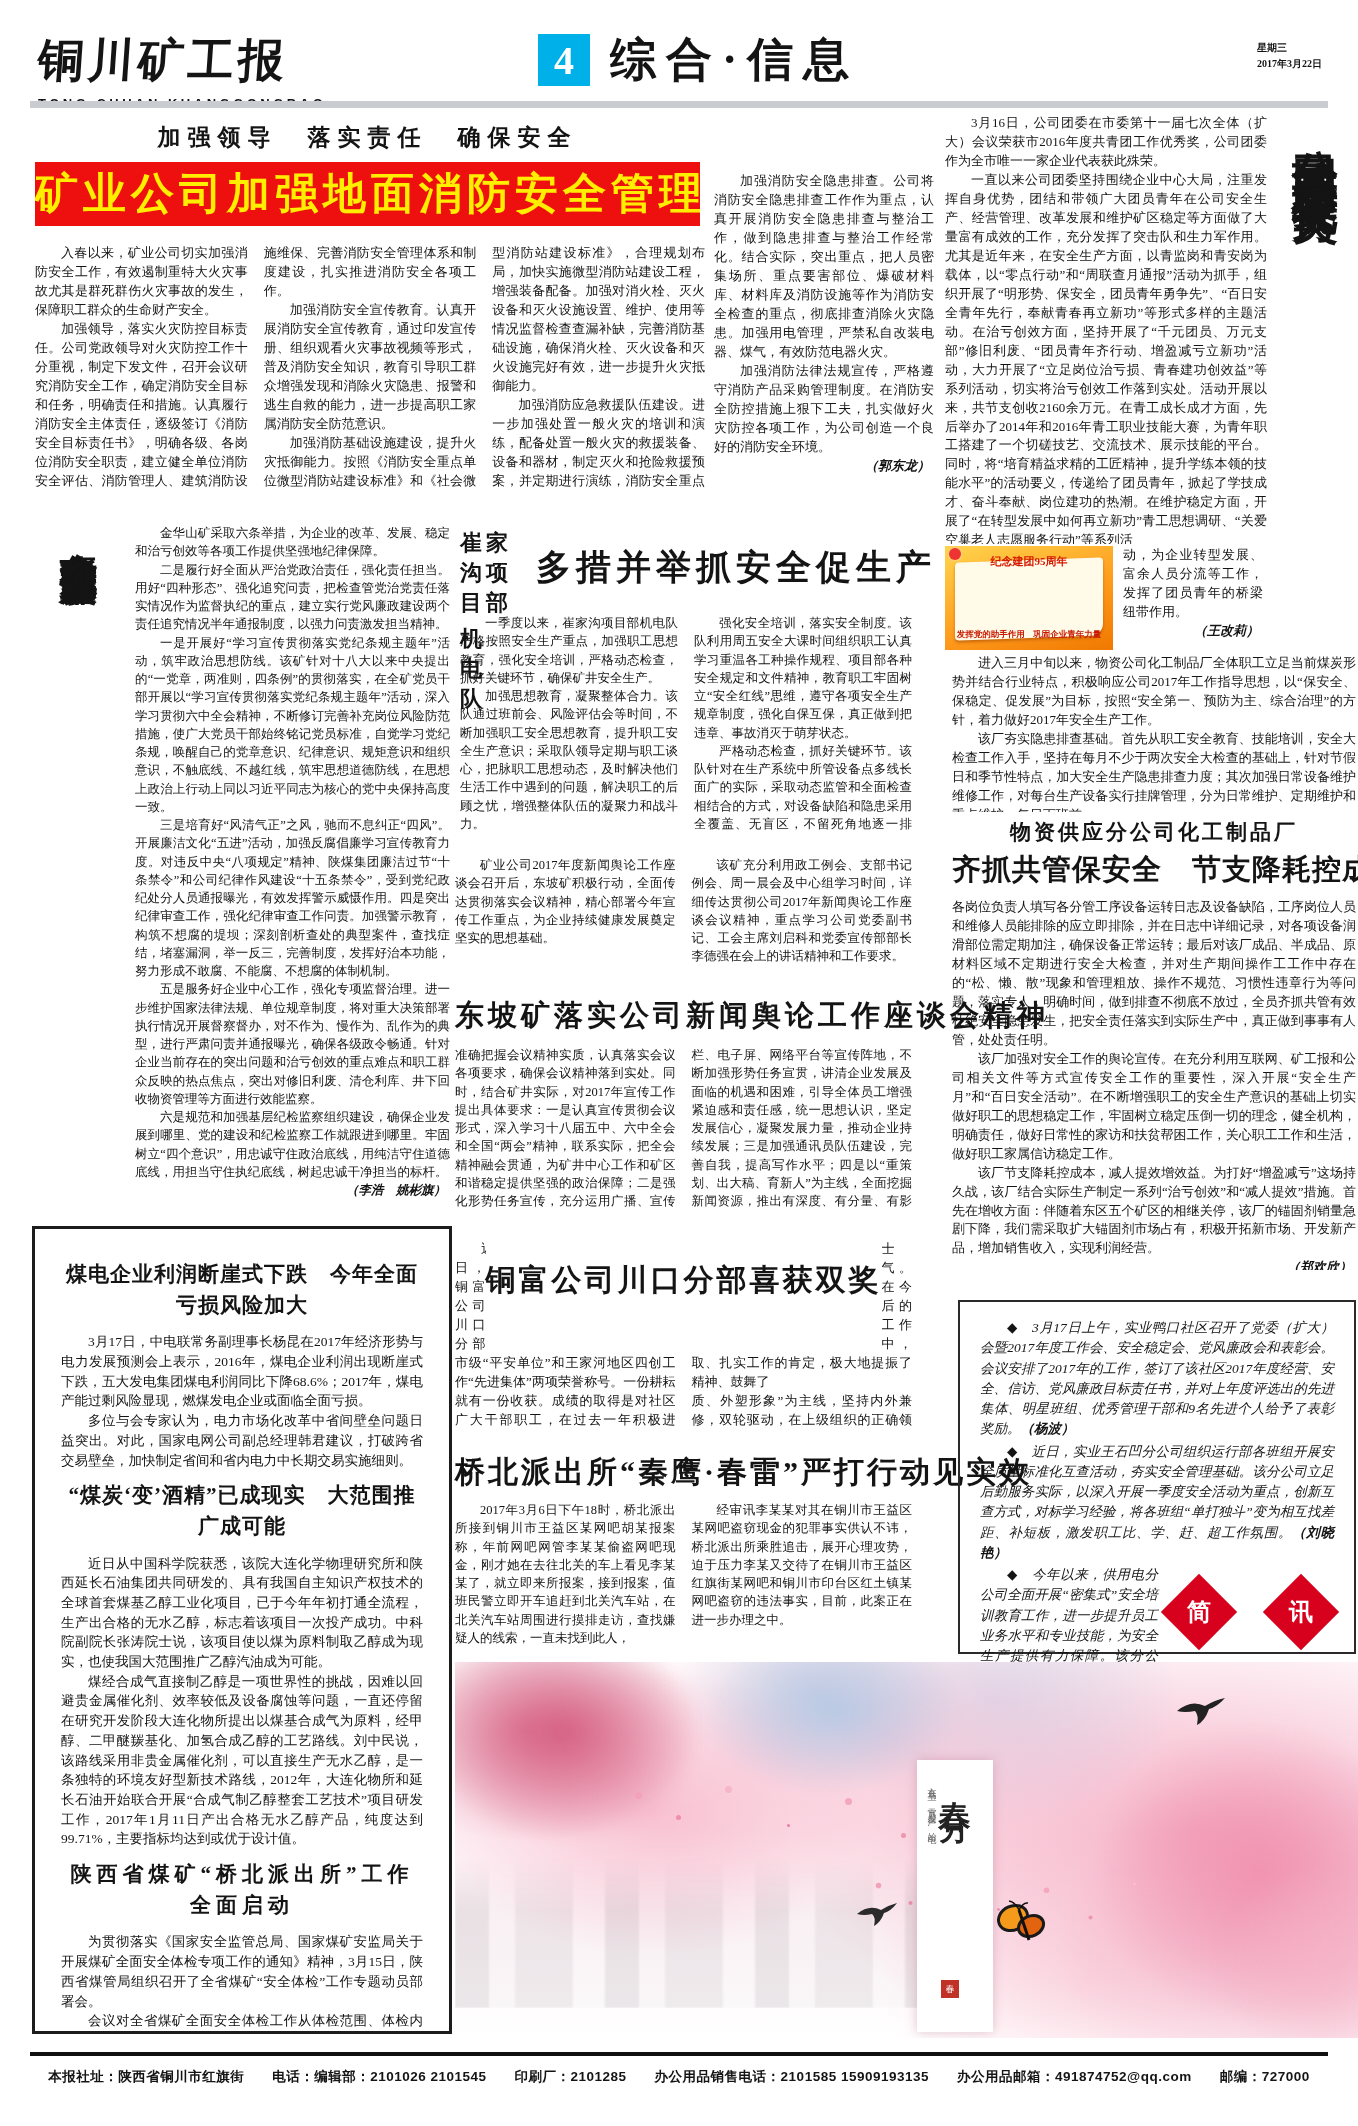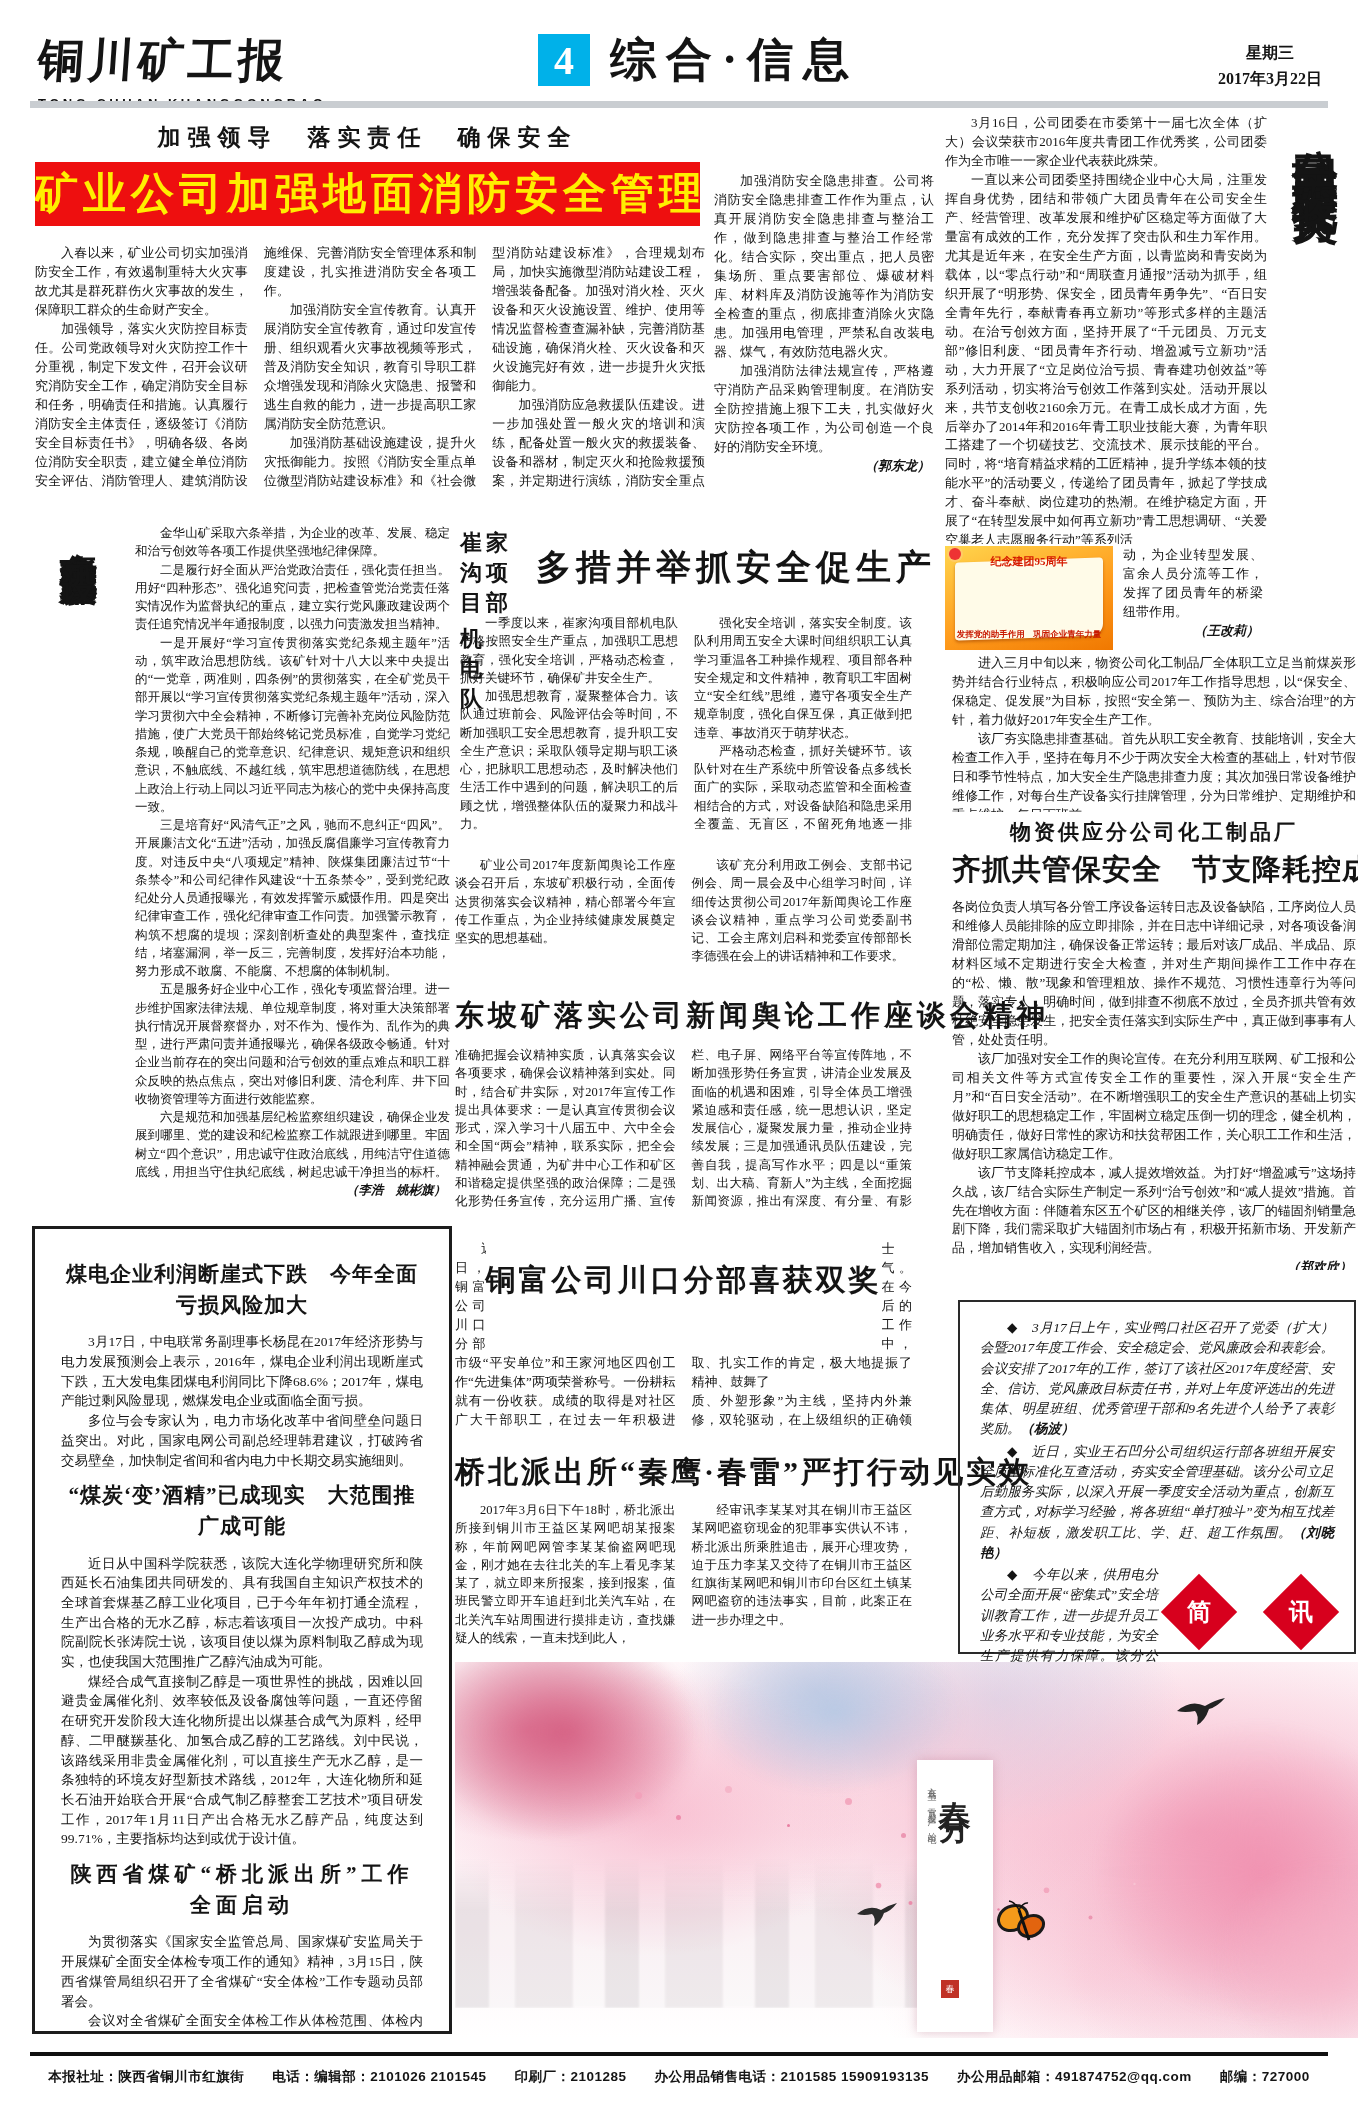--- a/index.html
+++ b/index.html
@@ -10,21 +10,21 @@
   .t p{margin:0;text-indent:2em;}
   .sig{text-align:right;font-weight:bold;font-style:italic;padding-right:4px;}
   .v-text{writing-mode:vertical-rl;text-orientation:upright;}
 
   
   .brand-cn{font-size:46px;font-weight:bold;transform:skewX(-4deg);letter-spacing:4px;}
   .brand-en{font-size:13px;font-weight:bold;letter-spacing:3.5px;margin-top:4px;font-family:"Liberation Sans",sans-serif;}
   .pagebox{width:52px;height:52px;background:#00b1e9;color:#fff;font-size:40px;font-weight:bold;
            display:flex;align-items:center;justify-content:center;}
   .section-title{font-size:46px;font-weight:bold;letter-spacing:10px;margin-left:20px;line-height:52px;}
-  .date-line{font-size:16px;font-weight:bold;text-align:center;line-height:1.6;}
+  .date-line{font-size:10px;font-weight:bold;text-align:left;line-height:1.6;}
   .rule-top{background:#c9cdd1;height:7px;}
 
   
   .kicker{font-size:23px;font-weight:bold;letter-spacing:7px;text-align:center;}
   .banner-red{margin-top:9px;height:64px;background:#ee0f0f;color:#ffee00;font-size:43px;font-weight:bold;
               letter-spacing:5px;text-align:center;line-height:64px;white-space:nowrap;overflow:hidden;}
   .cols3{column-count:3;column-gap:16px;}
   .cols2{column-count:2;column-gap:16px;}
 
   

